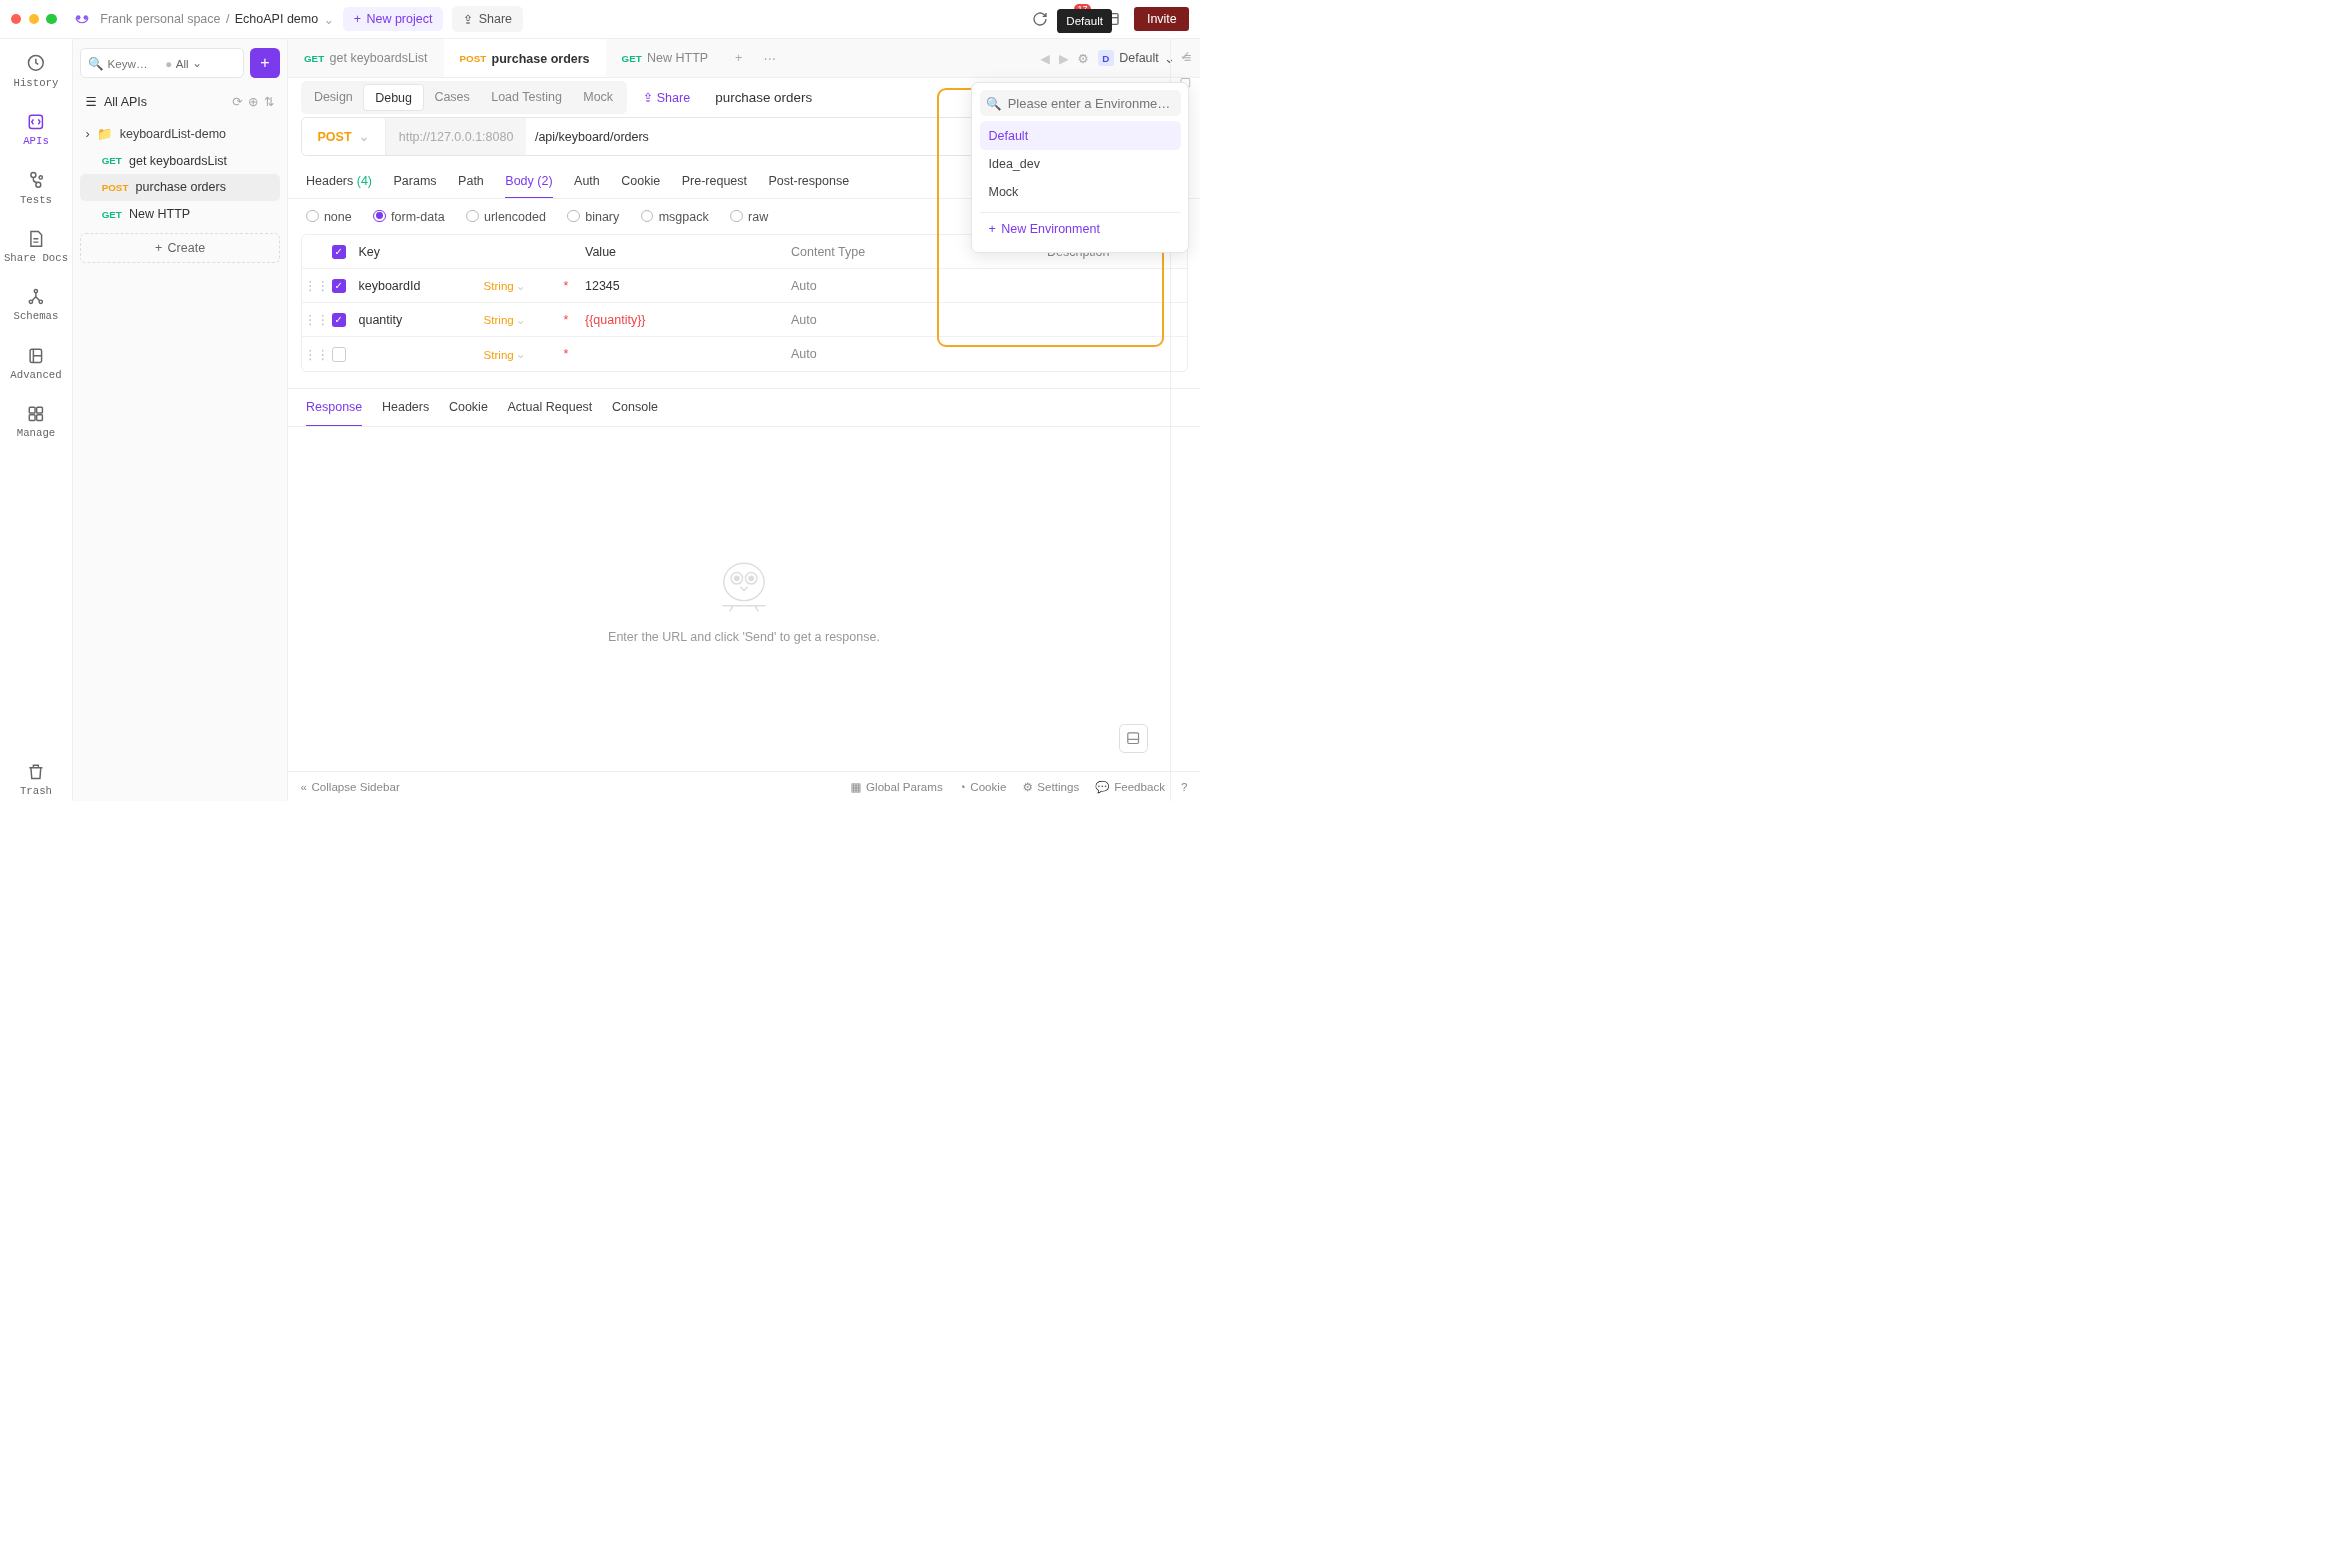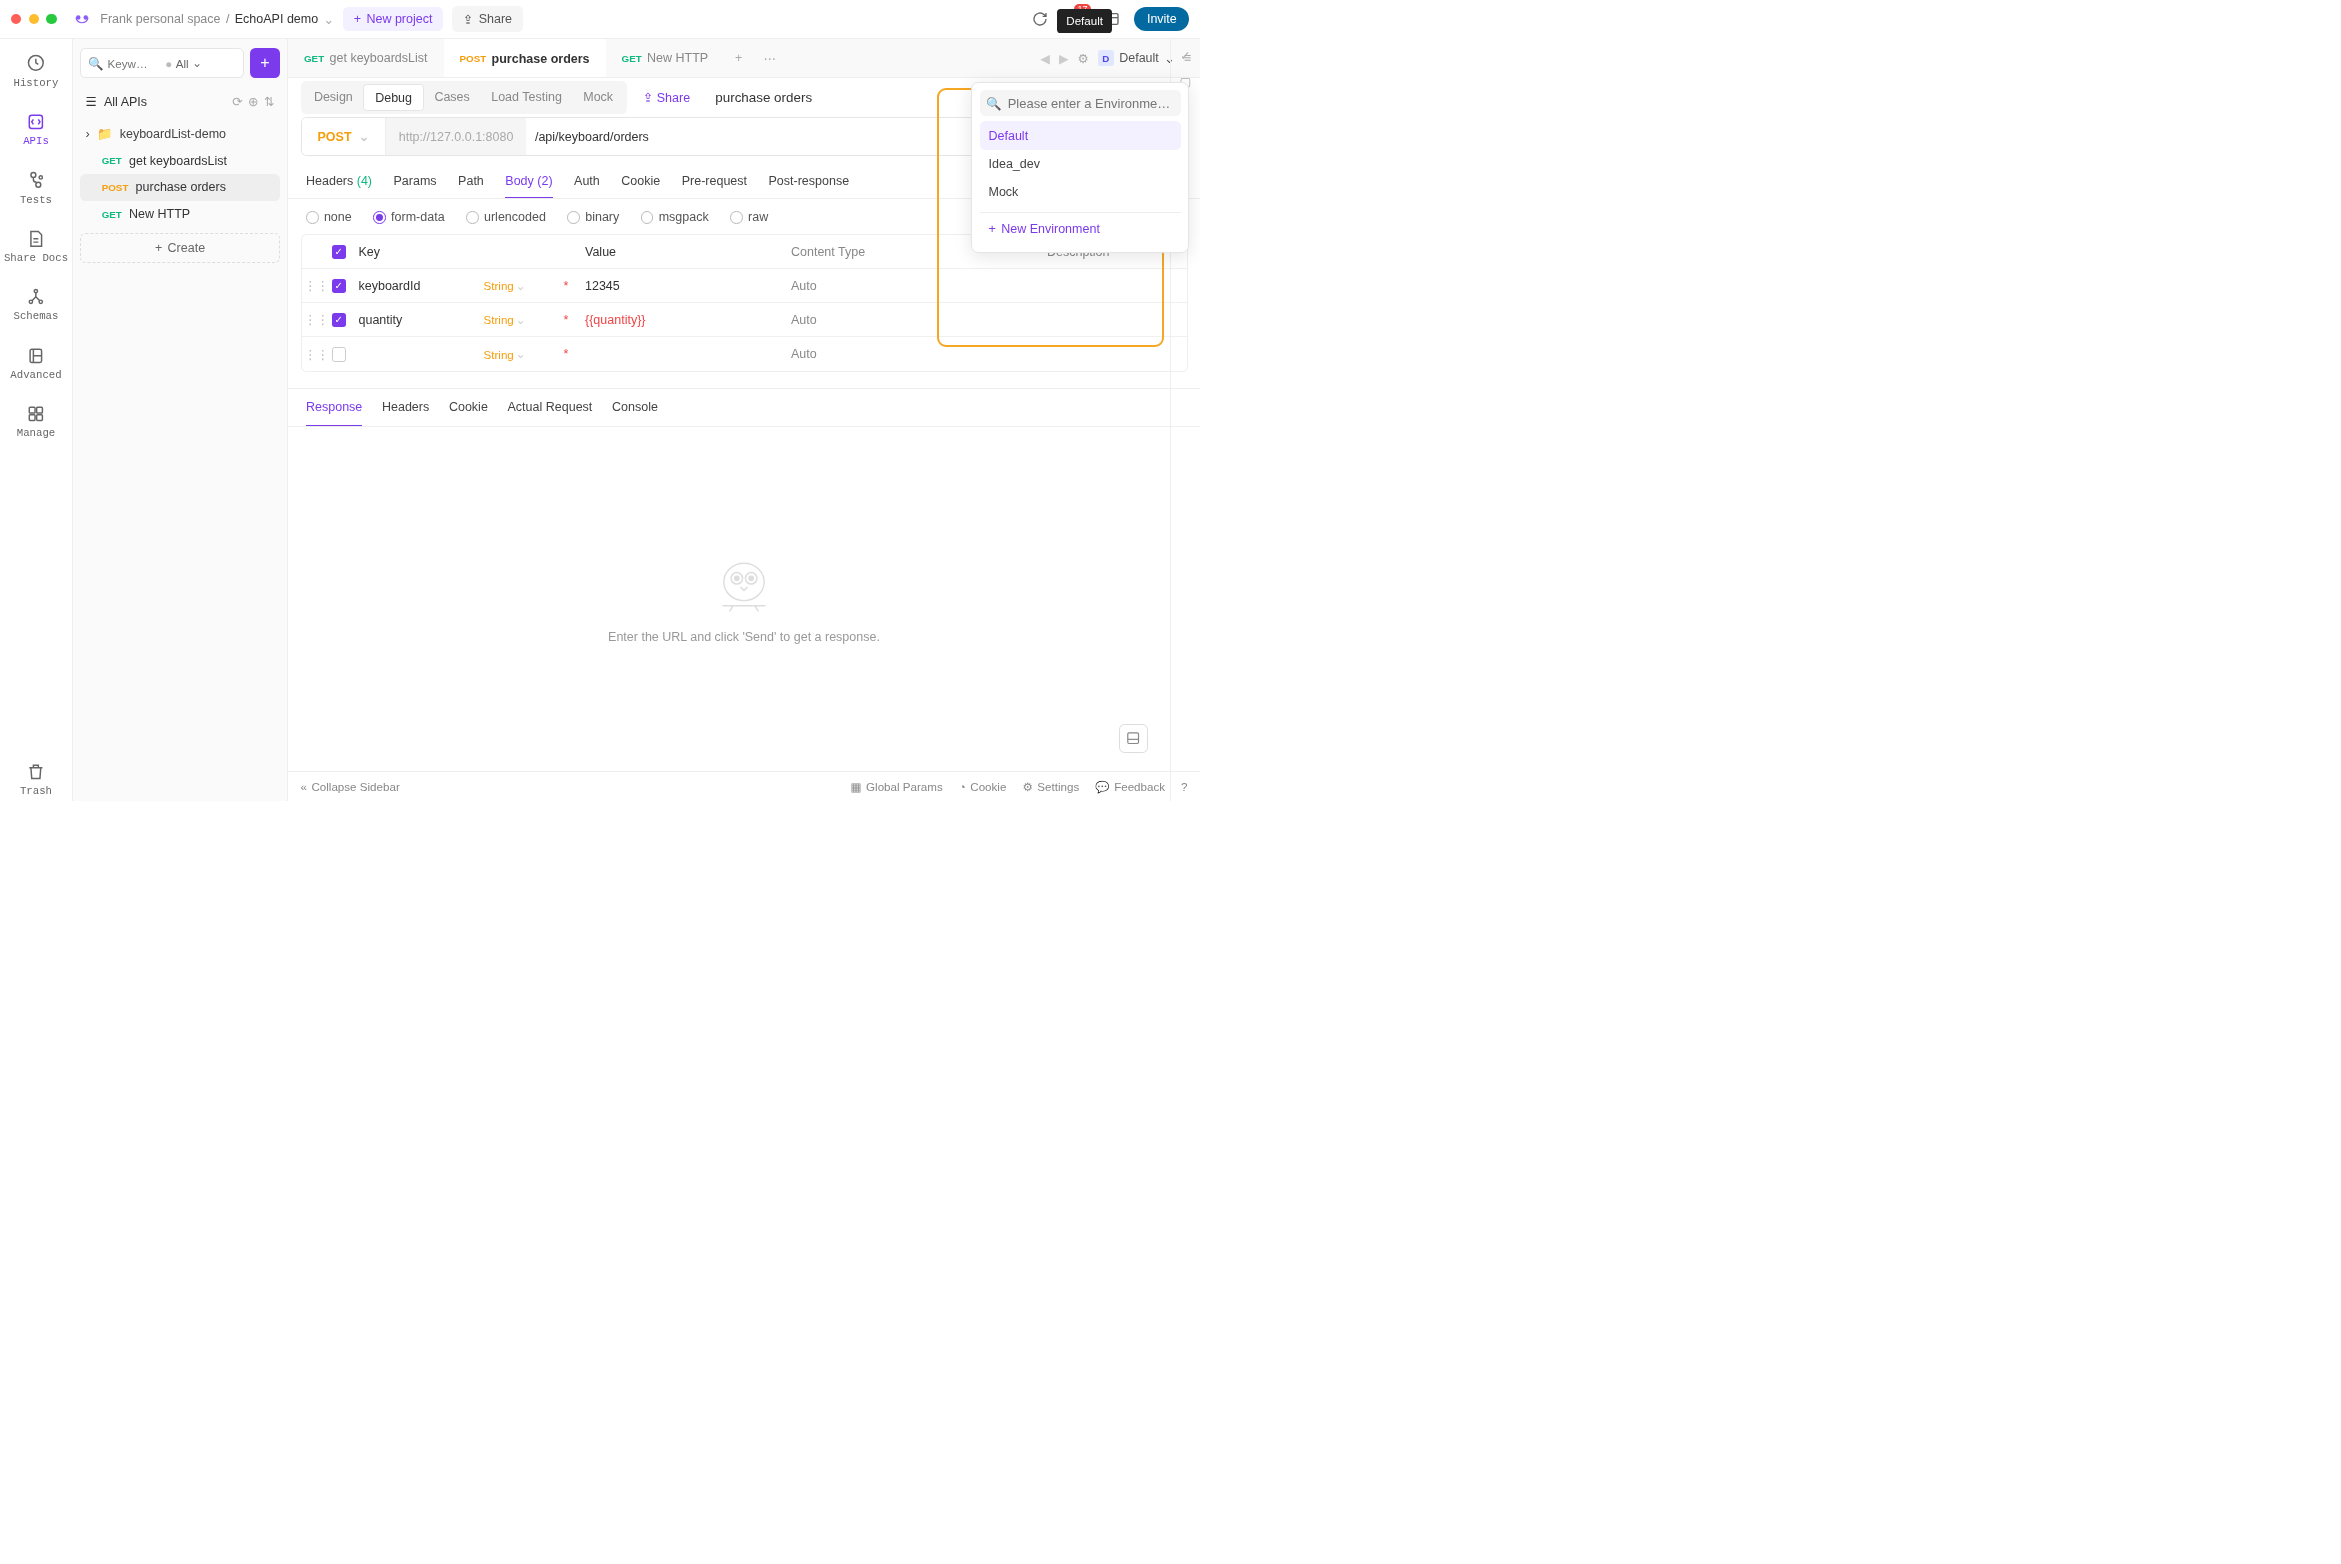--- a/index.html
+++ b/index.html
@@ -13,21 +13,21 @@
 .crumbs .proj { color: #333; font-weight: 500; }
 .chev { color: #aaa; }
 .btn { display: inline-flex; align-items: center; gap: 5.4px; padding: 5.4px 10.7px; border-radius: 5.4px; border: none; background: transparent; font-size: 12.5px; cursor: pointer; }
 .btn.newproj { background: #f3f0ff; color: #7c3aed; }
 .btn.share { background: #f5f5f5; color: #555; }
 .spacer { flex: 1; }
 .icon-btn { width: 27px; height: 27px; display: flex; align-items: center; justify-content: center; color: #666; cursor: pointer; position: relative; }
 .badge { position: absolute; top: -1.8px; right: -1.8px; background: #ef4444; color: #fff; font-size: 9px; border-radius: 7.2px; padding: 0 3.6px; min-width: 14.3px; text-align: center; }
 .tooltip { position: absolute; top: 9px; right: 88px; background: #222; color: #fff; padding: 5.4px 9px; border-radius: 3.6px; font-size: 11.6px; z-index: 100; }
 .tooltip::after { content: ""; position: absolute; bottom: -4.5px; left: 50%; transform: translateX(-50%); border: 4.5px solid transparent; border-top-color: #222; }
-.invite-btn { background: #0369a1; color: #fff; padding: 5.4px 12.5px; border-radius: 12px; border: none; font-size: 12.5px; }
+.invite-btn { background: #7f1d1d; color: #fff; padding: 5.4px 12.5px; border-radius: 3px; border: none; font-size: 12.5px; }
 
 .layout { display: flex; height: calc(100% - 39px); }
 .leftnav { width: 73px; border-right: 0.9px solid #eee; display: flex; flex-direction: column; align-items: center; padding-top: 10.7px; gap: 16px; font-family: Liberation Mono, monospace; }
 .nav-item { display: flex; flex-direction: column; align-items: center; gap: 3.6px; color: #666; font-size: 10.7px; cursor: pointer; padding: 3.6px; }
 .nav-item.active { color: #7c3aed; }
 .nav-item .ic { width: 19.7px; height: 19.7px; }
 .leftnav .spacer { flex: 1; }
 
 .sidebar { width: 215px; background: #fafafa; border-right: 0.9px solid #eee; padding: 9px 7.2px; display: flex; flex-direction: column; }
 .search-row { display: flex; gap: 5.4px; margin-bottom: 9px; }
@@ -73,21 +73,21 @@
 .path-url { padding: 0 9px; color: #333; flex: 1; }
 .proto { color: #999; padding: 0 12.5px; display: flex; align-items: center; gap: 3.6px; }
 
 .reqtabs { display: flex; gap: 21.5px; padding: 0 18px; border-bottom: 0.9px solid #eee; }
 .reqtab { padding: 9px 0; color: #444; cursor: pointer; border-bottom: 1.8px solid transparent; }
 .reqtab.active { color: #7c3aed; border-bottom-color: #7c3aed; }
 .reqtab .cnt { color: #7c3aed; }
 .reqtab.h .cnt { color: #10b981; }
 
 .bodytype { display: flex; gap: 21.5px; padding: 10.7px 18px; align-items: center; }
-.radio { display: flex; align-items: flex-end; gap: 5.4px; color: #555; }
+.radio { display: flex; align-items: flex-start; gap: 5.4px; color: #555; }
 .radio .c { width: 12.5px; height: 12.5px; border: 1.8px solid #bbb; border-radius: 50%; position: relative; }
 .radio.sel .c { border-color: #7c3aed; }
 .radio.sel .c::after { content: ""; position: absolute; inset: 1.8px; background: #7c3aed; border-radius: 50%; }
 
 .params-table { margin: 0 12.5px; border: 0.9px solid #eee; border-radius: 5.4px; }
 .prow { display: flex; align-items: center; height: 34px; border-bottom: 0.9px solid #f0f0f0; }
 .prow:last-child { border-bottom: none; }
 .prow.header { color: #888; }
 .pcol.drag { width: 30px; text-align: center; color: #bbb; }
 .pcol.chk { width: 27px; }

